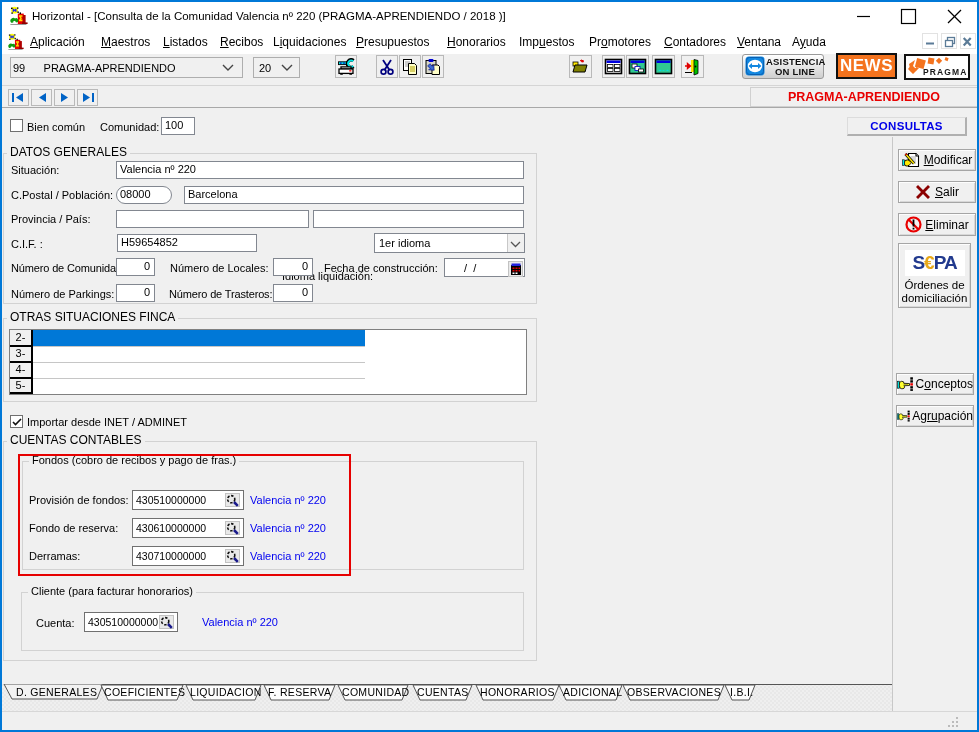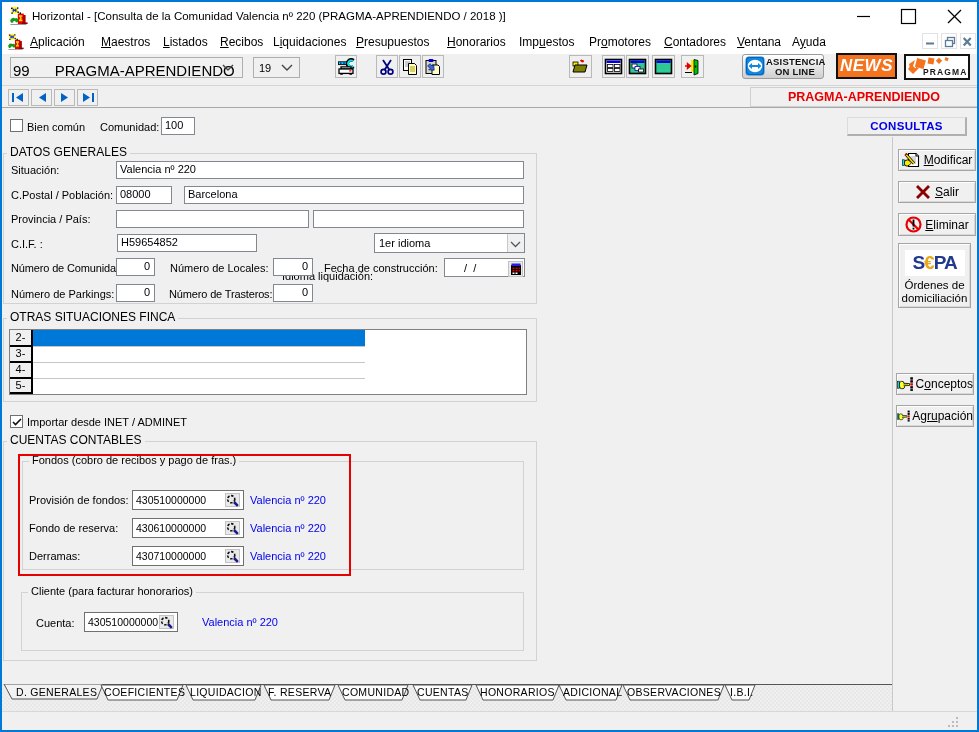--- a/index.html
+++ b/index.html
@@ -93,27 +93,27 @@
   <g stroke="#5b7b97" fill="#fff" stroke-width="1.3">
     <rect x="25.5" y="4.5" width="7" height="6"></rect>
     <rect x="23.5" y="7.5" width="7" height="6"></rect>
   </g>
   <path d="M41.7 5 l7 7.5 M48.7 5 l-7 7.5" stroke="#5b7b97" fill="none" stroke-width="2.2"></path>
 </svg>
 
 <div class="abs" style="left:2px;top:54px;width:975px;height:32px;background:#f0f0f0;border-bottom:1px solid #d5d5d5;"></div>
 
 <div class="abs" style="left:10px;top:57px;width:233px;height:21px;background:#f0f0f0;border:1px solid #aeaeae;"></div>
-<div class="abs" style="left:13px;top:62px;font-size:15px;">99&nbsp;&nbsp;&nbsp;&nbsp;&nbsp;&nbsp;PRAGMA-APRENDIENDO</div>
+<div class="abs" style="left:13px;top:62px;font-size:11px;">99&nbsp;&nbsp;&nbsp;&nbsp;&nbsp;&nbsp;PRAGMA-APRENDIENDO</div>
 <svg class="abs" style="left:222px;top:64px" width="12" height="8" viewBox="0 0 12 8">
     <path d="M1 1 l5 5 l5 -5" fill="none" stroke="#444" stroke-width="1.4"></path>
   </svg>
 
 <div class="abs" style="left:253px;top:57px;width:47px;height:21px;background:#f0f0f0;border:1px solid #aeaeae;"></div>
-<div class="abs" style="left:259px;top:62px;font-size:11px;">19</div>
+<div class="abs" style="left:259px;top:62px;font-size:11px;">20</div>
 <svg class="abs" style="left:281px;top:64px" width="12" height="8" viewBox="0 0 12 8">
     <path d="M1 1 l5 5 l5 -5" fill="none" stroke="#444" stroke-width="1.4"></path>
   </svg>
 
 <div class="tbtn" style="left:335px;top:55px;width:22px;height:23px;">
 <svg width="18" height="18" viewBox="0 0 18 18">
   <rect x="1.5" y="3.8" width="10" height="2.8" fill="#00e8e8" stroke="#000" stroke-width="0.9"></rect>
   <line x1="3" y1="5.2" x2="10.5" y2="5.2" stroke="#0000c0" stroke-width="1.2" stroke-dasharray="1.6 1.6"></line>
   <path d="M16.5 2.6 a3.8 3.8 0 1 0 0 6" fill="none" stroke="#000" stroke-width="3.4"></path>
   <path d="M16.2 3.2 a3.1 3.1 0 1 0 0 4.8" fill="none" stroke="#00e8e8" stroke-width="1.8"></path>
@@ -205,21 +205,21 @@
 <div class="abs" style="left:742px;top:54px;width:82px;height:25px;border:1px solid #9a9a9a;border-radius:3px;background:linear-gradient(#ffffff,#e9e9e9 45%,#cfcfcf);"></div>
 <svg class="abs" style="left:745px;top:56px" width="21" height="21" viewBox="0 0 21 21">
   <rect x="0.5" y="0.5" width="19" height="19" rx="3.5" fill="#1287e0"></rect>
   <rect x="1.5" y="1.5" width="17" height="17" rx="3" fill="none" stroke="#0a5fb0" stroke-width="1"></rect>
   <ellipse cx="10" cy="10" rx="7.2" ry="6.2" fill="#fff"></ellipse>
   <path d="M3.6 10 l3.4 -3 v2 h6 v-2 l3.4 3 l-3.4 3 v-2 h-6 v2 z" fill="#1287e0"></path>
 </svg>
 <div class="abs" style="left:766px;top:57px;width:58px;text-align:center;font-size:9.5px;line-height:9.5px;color:#111;font-weight:bold;letter-spacing:0.2px;">ASISTENCIA<br>ON LINE</div>
 
 <div class="abs" style="left:836px;top:53px;width:61px;height:26px;background:#f4731e;border:2px solid #111;display:flex;align-items:center;justify-content:center;">
-  <span style="color:#fff;font-weight:bold;font-size:17px;letter-spacing:0.5px;font-style:italic;">NEWS</span>
+  <span style="color:#fff;font-weight:bold;font-size:17px;letter-spacing:0.5px;">NEWS</span>
 </div>
 
 <div class="abs" style="left:904px;top:54px;width:66px;height:26px;background:#fff;border:2px solid #111;"></div>
 <svg class="abs" style="left:906px;top:56px" width="62" height="22" viewBox="0 0 62 22">
   <path d="M3 8 l6 -4 l-2 6 l4 4 l-6 2 z" fill="#f4731e"></path>
   <path d="M2 13 l5 5 l6 -6 l-2.5 -1 l-3 3 l-3.5 -3.5 z" fill="#f4731e"></path>
   <rect x="10" y="3" width="9" height="9" fill="#f4731e" transform="rotate(15 14 7)"></rect>
   <rect x="22" y="2" width="6" height="6" fill="#f4731e" transform="rotate(10 25 5)"></rect>
   <rect x="31" y="2.5" width="4.5" height="4.5" fill="#f4731e" transform="rotate(45 33 4.5)"></rect>
   <rect x="39" y="1.5" width="3.2" height="3.2" fill="#f4731e" transform="rotate(20 40.5 3)"></rect>
@@ -256,21 +256,21 @@
 <div class="abs" style="left:10px;top:119px;width:13px;height:13px;background:#fff;border:1px solid #707070;"></div>
 <div class="lbl" style="left:27px;top:121px;">Bien común</div>
 <div class="lbl" style="left:100px;top:121px;">Comunidad:</div>
 <div class="inp" style="left:161px;top:117px;width:34px;height:18px;">100</div>
 
 <div class="grp" style="left:3px;top:153px;width:534px;height:151px;"></div>
 <div class="leg" style="left:7px;top:145px;font-size:12px;">DATOS GENERALES</div>
 <div class="lbl" style="left:11px;top:164px;">Situación:</div>
 <div class="inp" style="left:116px;top:161px;width:408px;height:18px;">Valencia nº 220</div>
 <div class="lbl" style="left:11px;top:189px;">C.Postal / Población:</div>
-<div class="inp" style="left:116px;top:186px;width:56px;height:18px;">08000</div>
+<div class="inp" style="left:116px;top:186px;width:56px;height:18px;border-radius:9px;">08000</div>
 <div class="inp" style="left:184px;top:186px;width:340px;height:18px;">Barcelona</div>
 <div class="lbl" style="left:11px;top:213px;">Provincia / País:</div>
 <div class="inp" style="left:116px;top:210px;width:193px;height:18px;"></div>
 <div class="inp" style="left:313px;top:210px;width:211px;height:18px;"></div>
 <div class="lbl" style="left:11px;top:238px;">C.I.F. :</div>
 <div class="inp" style="left:117px;top:234px;width:140px;height:18px;">H59654852</div>
 <div class="lbl" style="left:282px;top:238px;margin-top:32px;">Idioma liquidación:</div>
 <div class="abs" style="left:374px;top:233px;width:151px;height:20px;background:#fff;border:1px solid #828790;"></div>
 <div class="lbl" style="left:379px;top:237px;">1er idioma</div>
 <div class="abs" style="left:507px;top:234px;width:17px;height:18px;background:#f0f0f0;border-left:1px solid #c8c8c8;"></div>

